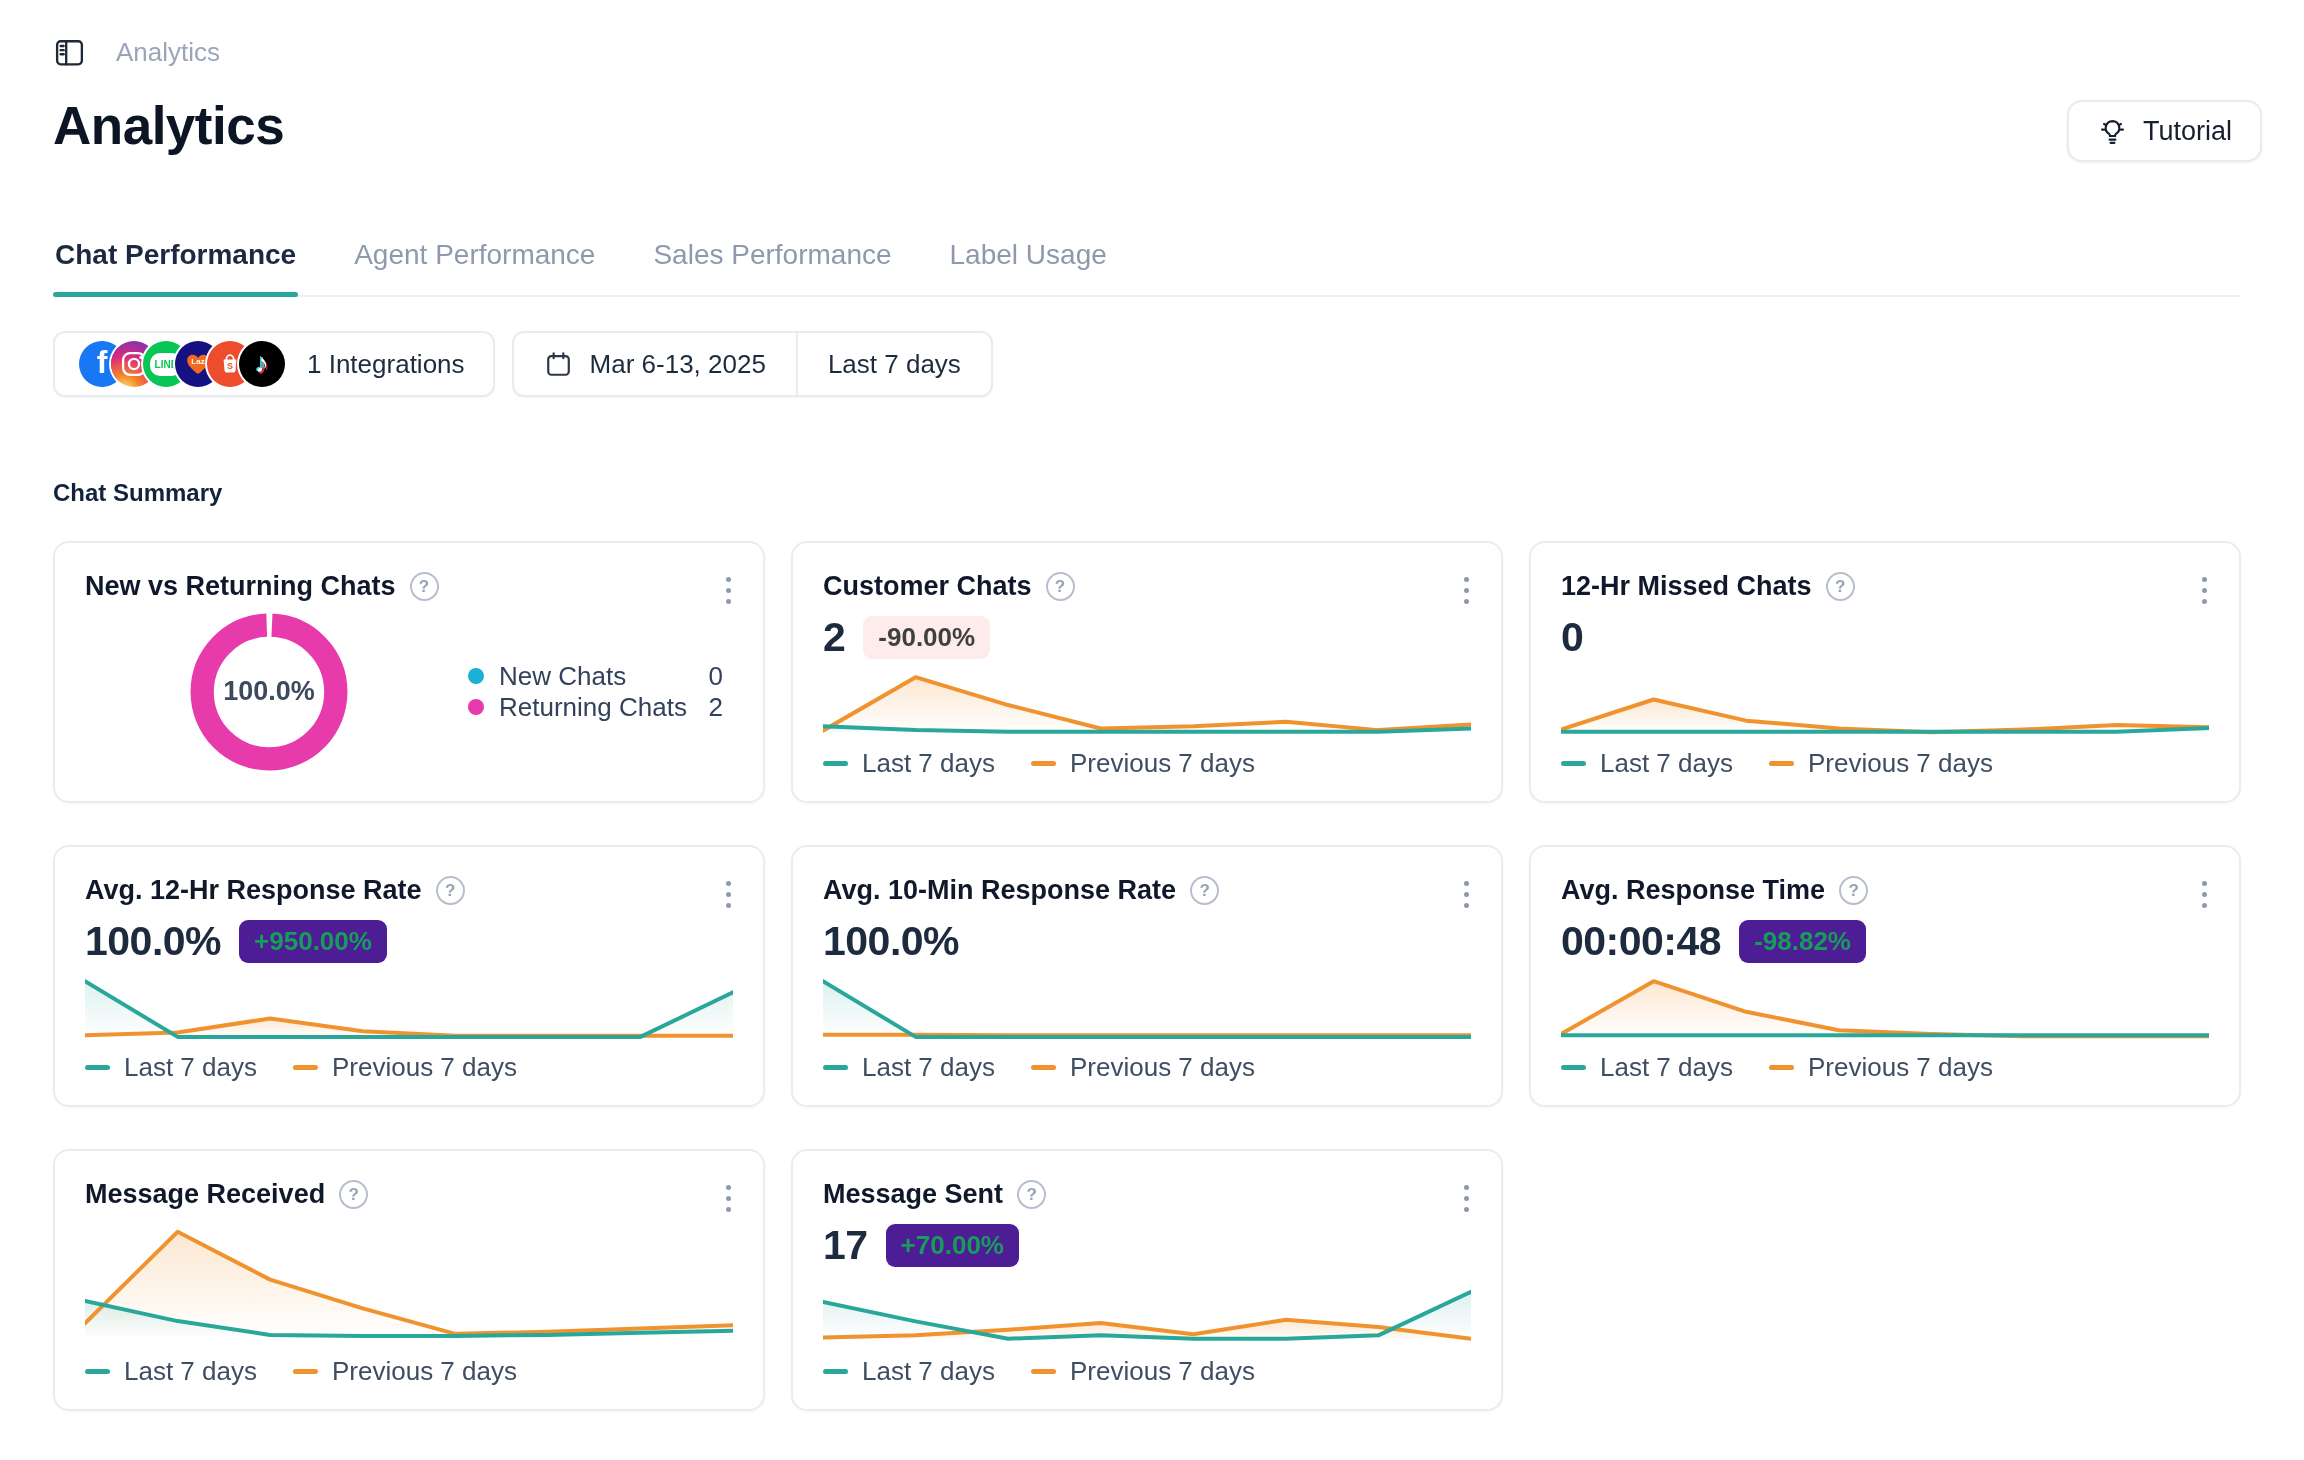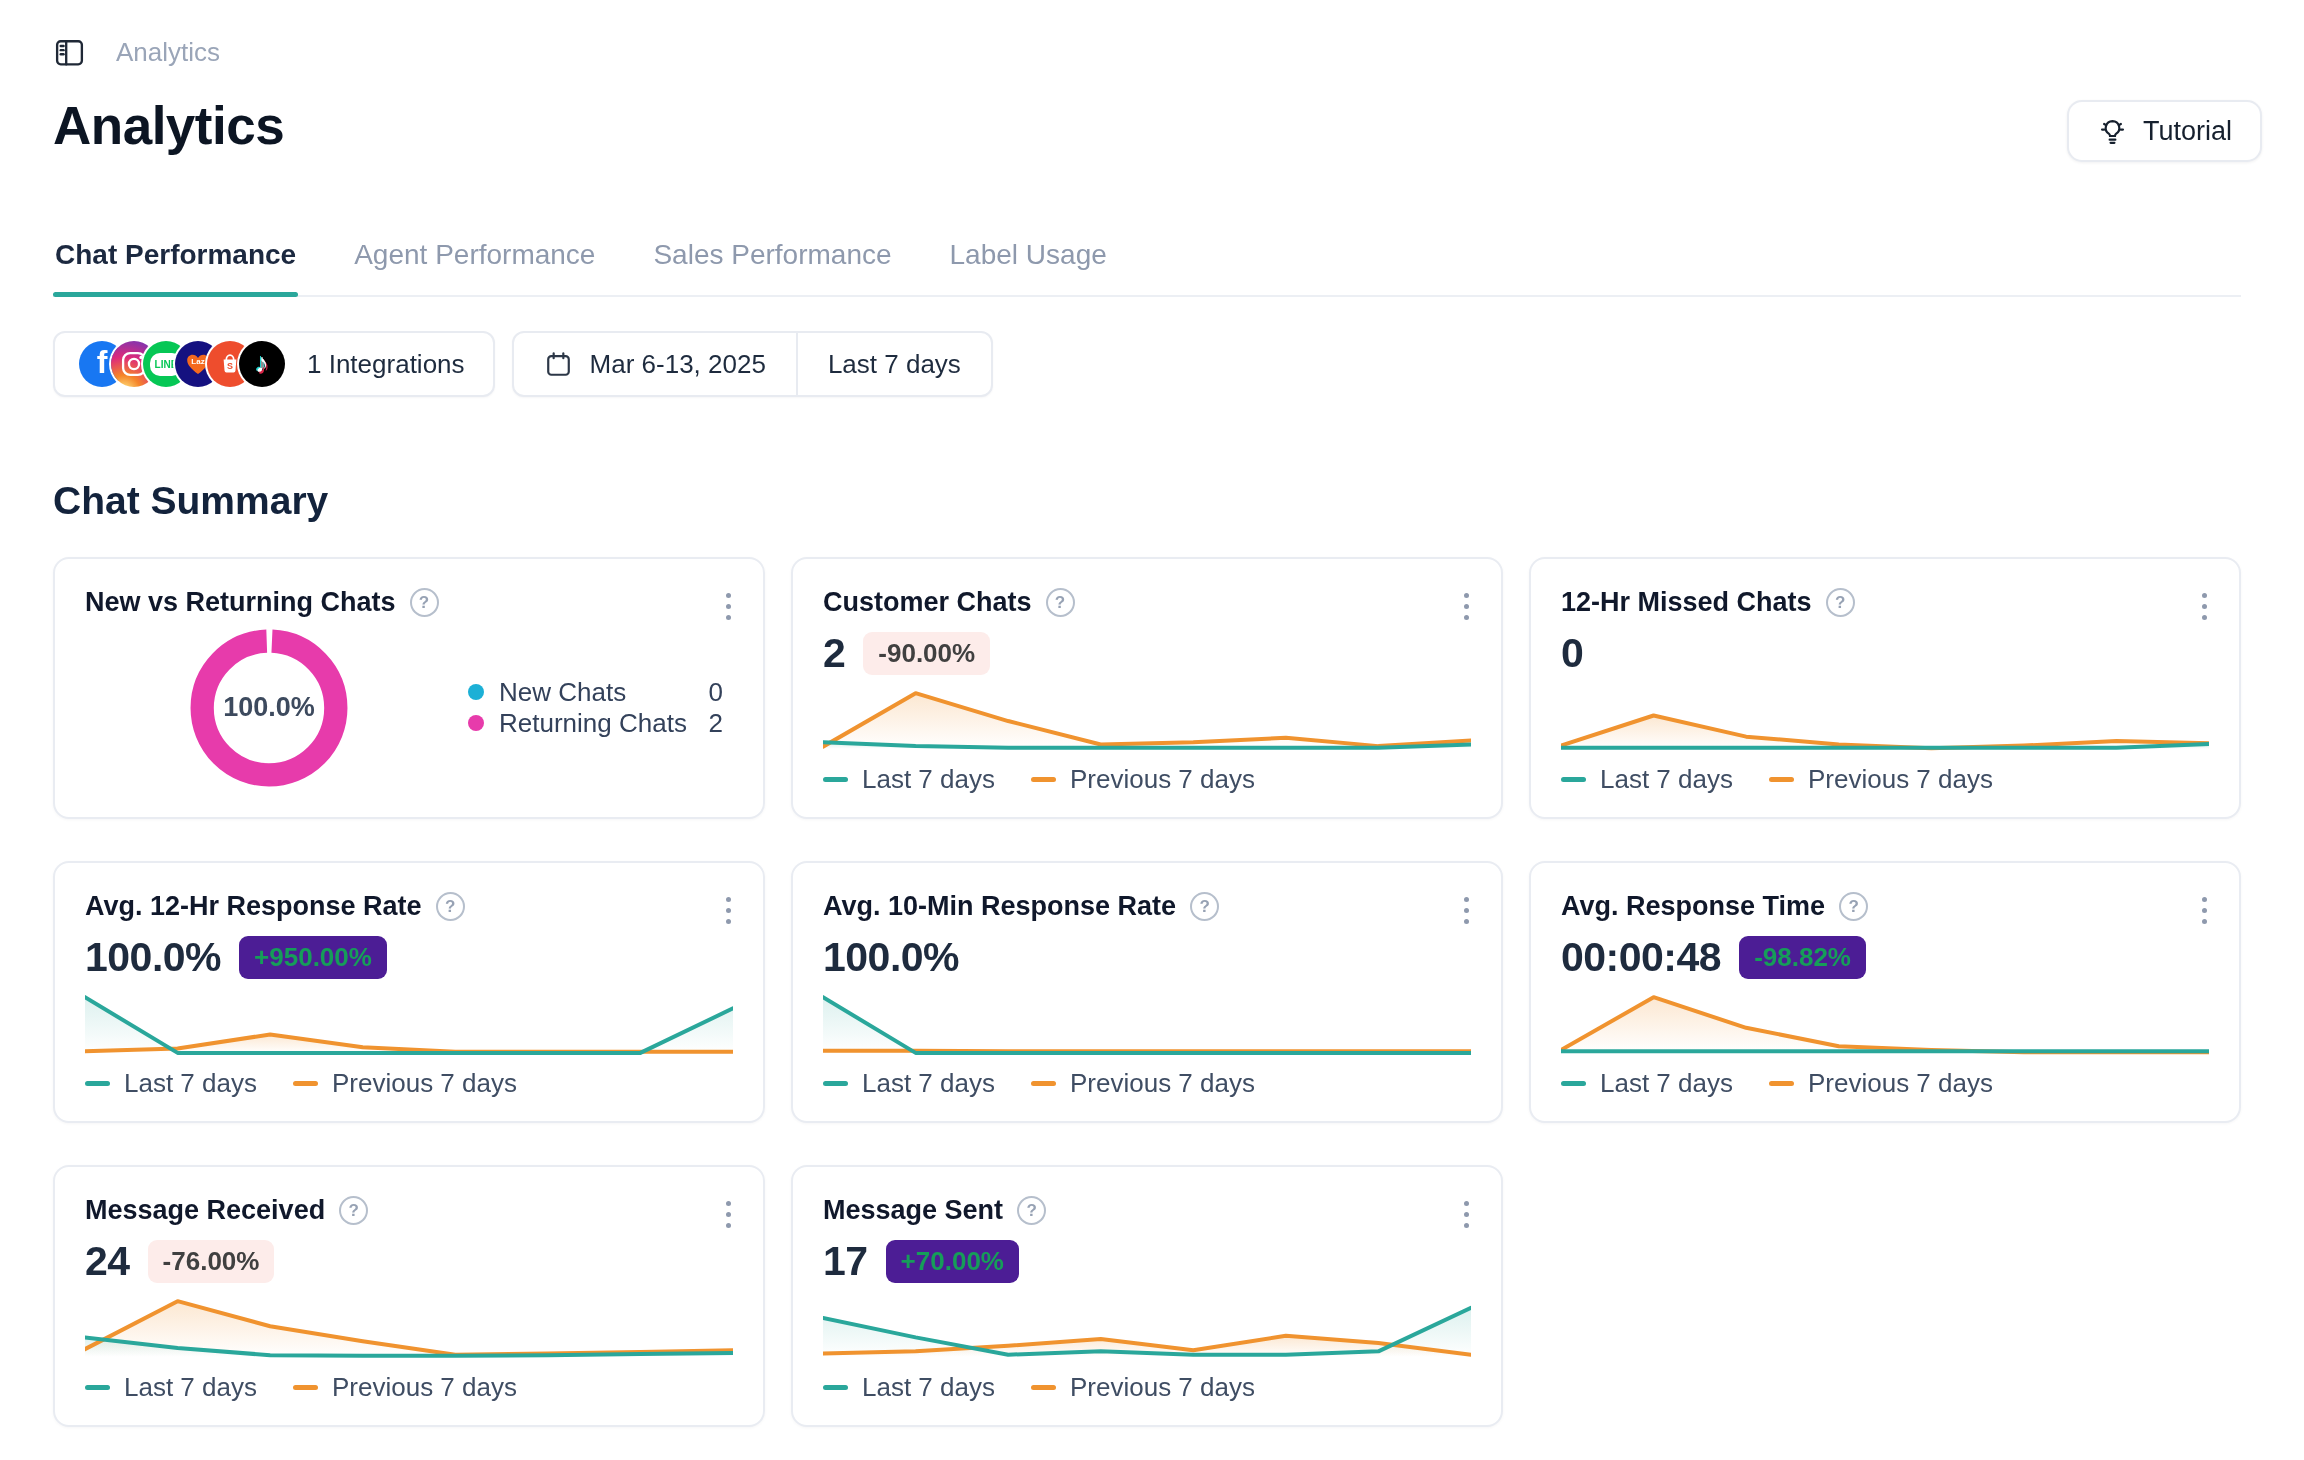--- a/index.html
+++ b/index.html
@@ -46,21 +46,21 @@
   .sp{background:#EE4D2D}
   .tk{background:#000}
   .tt-note{color:#fff;font-size:27px;line-height:1;margin-top:-2px;
            text-shadow:-1.5px -1.5px 0 rgba(37,244,238,.85), 1.5px 1.5px 0 rgba(254,44,85,.85)}
   .pill-label{font-size:26px;color:#1e2b3e}
   .pill.daterange{padding:0;cursor:pointer}
   .date-part{display:flex;align-items:center;gap:17px;padding:0 30px;height:100%}
   .preset-part{padding:0 30px;border-left:2px solid #e8ebf1;height:100%;display:flex;align-items:center;font-size:26px}
 
   
-  .section-title{font-size:39px;font-weight:700;color:#13233c;margin-top:82px}
+  .section-title{font-size:24px;font-weight:700;color:#13233c;margin-top:82px}
 
   
   .grid{display:grid;grid-template-columns:repeat(3,1fr);gap:42px 26px;margin-top:34px}
   .card{position:relative;background:#fff;border:2px solid #e9ecf2;border-radius:16px;
         padding:28px 30px 22px;height:262px;display:flex;flex-direction:column;
         box-shadow:0 1px 3px rgba(16,24,40,.04)}
   .card-head{display:flex;align-items:center;gap:14px}
   .card-title{font-size:27px;font-weight:700;color:#10182b}
   .help{width:29px;height:29px;border:2px solid #b6bfcc;border-radius:50%;color:#97a2b4;
         font-size:17px;font-weight:700;display:flex;align-items:center;justify-content:center;flex:none;background:#fff}
@@ -430,24 +430,20 @@
       <div class="card">
         <div class="card-head">
           <span class="card-title">Message Received</span>
           <span class="help">?</span>
         </div>
         <button class="kebab">
           <span></span>
           <span></span>
           <span></span>
         </button>
-        <div class="value-row">
-          <span class="value">24</span>
-          <span class="badge negative">-76.00%</span>
-        </div>
         <div class="chart-wrap">
           <svg class="spark" viewBox="0 0 100 42" preserveAspectRatio="none">
             <defs>
               <linearGradient id="go6" x1="0" y1="0" x2="0" y2="1">
                 <stop offset="0" stop-color="#f0932f" stop-opacity="0.22"></stop>
                 <stop offset="1" stop-color="#f0932f" stop-opacity="0"></stop>
               </linearGradient>
               <linearGradient id="gt6" x1="0" y1="0" x2="0" y2="1">
                 <stop offset="0" stop-color="#2aa79b" stop-opacity="0.16"></stop>
                 <stop offset="1" stop-color="#2aa79b" stop-opacity="0"></stop>

